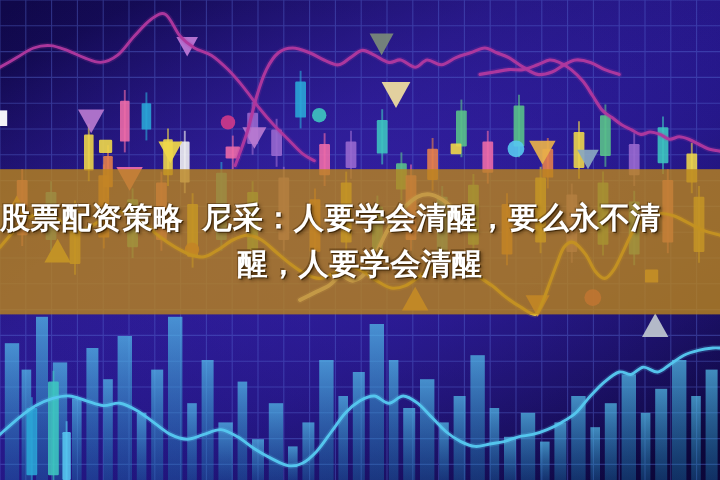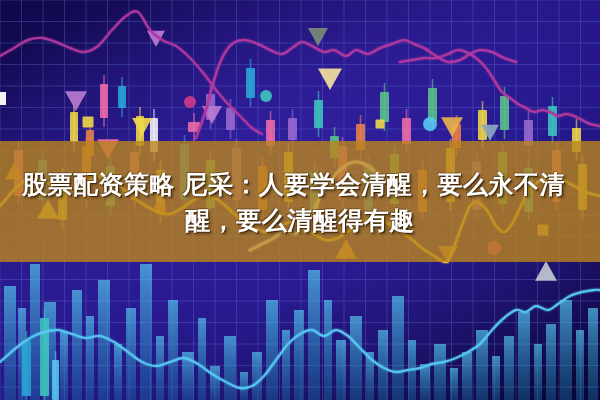--- a/index.html
+++ b/index.html
@@ -52,21 +52,21 @@
     letter-spacing: 0.5px;
     line-height: 34px;
     white-space: nowrap;
     text-shadow:
       1px 1px 0 rgba(60, 35, 5, 0.85),
       2px 2px 3px rgba(40, 22, 2, 0.55),
       -1px -1px 0 rgba(70, 45, 10, 0.45);
   }
   .headline-line.line-1 {
     align-self: flex-start;
-    margin-left: 22px;
+    font-family: Liberation Mono, monospace;
   }
   .headline-line.line-2 {
     align-self: center;
   }
 </style>
 </head>
 <body>
 
 <div id="stage">
 
@@ -336,16 +336,16 @@
         <path d="M 0 362 C 2.6666666666666665 359.6666666666667 11 352 16 348 C 21 344 25.333333333333332 340.6666666666667 30 338 C 34.666666666666664 335.3333333333333 39.333333333333336 333.3333333333333 44 332 C 48.666666666666664 330.6666666666667 53.333333333333336 329.6666666666667 58 330 C 62.666666666666664 330.3333333333333 67.33333333333333 332.6666666666667 72 334 C 76.66666666666667 335.3333333333333 81.33333333333333 337.6666666666667 86 338 C 90.66666666666667 338.3333333333333 95.33333333333333 335.3333333333333 100 336 C 104.66666666666667 336.6666666666667 109.33333333333333 339.3333333333333 114 342 C 118.66666666666667 344.6666666666667 123.33333333333333 348.6666666666667 128 352 C 132.66666666666666 355.3333333333333 137.33333333333334 359.6666666666667 142 362 C 146.66666666666666 364.3333333333333 151.33333333333334 366 156 366 C 160.66666666666666 366 165.33333333333334 363.3333333333333 170 362 C 174.66666666666666 360.6666666666667 179.33333333333334 357.6666666666667 184 358 C 188.66666666666666 358.3333333333333 193.33333333333334 361.3333333333333 198 364 C 202.66666666666666 366.6666666666667 207.33333333333334 371 212 374 C 216.66666666666666 377 221.33333333333334 379.6666666666667 226 382 C 230.66666666666666 384.3333333333333 235.66666666666666 387.3333333333333 240 388 C 244.33333333333334 388.6666666666667 248 388 252 386 C 256 384 260 380.3333333333333 264 376 C 268 371.6666666666667 272 365.3333333333333 276 360 C 280 354.6666666666667 284 348.3333333333333 288 344 C 292 339.6666666666667 296 336.3333333333333 300 334 C 304 331.6666666666667 308 329.6666666666667 312 330 C 316 330.3333333333333 320 336 324 336 C 328 336 332 330 336 330 C 340 330 344 333 348 336 C 352 339 356 344 360 348 C 364 352 368 356.6666666666667 372 360 C 376 363.3333333333333 380 366 384 368 C 388 370 392 371.6666666666667 396 372 C 400 372.3333333333333 404 370.6666666666667 408 370 C 412 369.3333333333333 416 369 420 368 C 424 367 428 365 432 364 C 436 363 440 363 444 362 C 448 361 452 359.6666666666667 456 358 C 460 356.3333333333333 464 354.3333333333333 468 352 C 472 349.6666666666667 476 347.6666666666667 480 344 C 484 340.3333333333333 488 334.3333333333333 492 330 C 496 325.6666666666667 500 321.3333333333333 504 318 C 508 314.6666666666667 512.3333333333334 311 516 310 C 519.6666666666666 309 522.6666666666666 312.6666666666667 526 312 C 529.3333333333334 311.3333333333333 532.3333333333334 306.3333333333333 536 306 C 539.6666666666666 305.6666666666667 544.3333333333334 310.3333333333333 548 310 C 551.6666666666666 309.6666666666667 554.3333333333334 306.3333333333333 558 304 C 561.6666666666666 301.6666666666667 566 298 570 296 C 574 294 578 293 582 292 C 586 291 591 290.3333333333333 594 290 C 597 289.6666666666667 599 290 600 290" stroke="#56c8f0" stroke-width="2.4" opacity="0.97" stroke-linecap="round" stroke-linejoin="round"></path>
       </g>
 
     <rect x="0" y="92" width="6" height="13" fill="#ffffff" opacity="0.95"></rect>
   </svg>
 
   <div id="banner-band"></div>
 
   <div id="banner-text">
     <div class="headline-line line-1">股票配资策略 尼采：人要学会清醒，要么永不清</div>
-    <div class="headline-line line-2">醒，要么清醒得有趣</div>
+    <div class="headline-line line-2">醒，人要学会清醒</div>
   </div>
 
 </div>
 
 </body></html>

